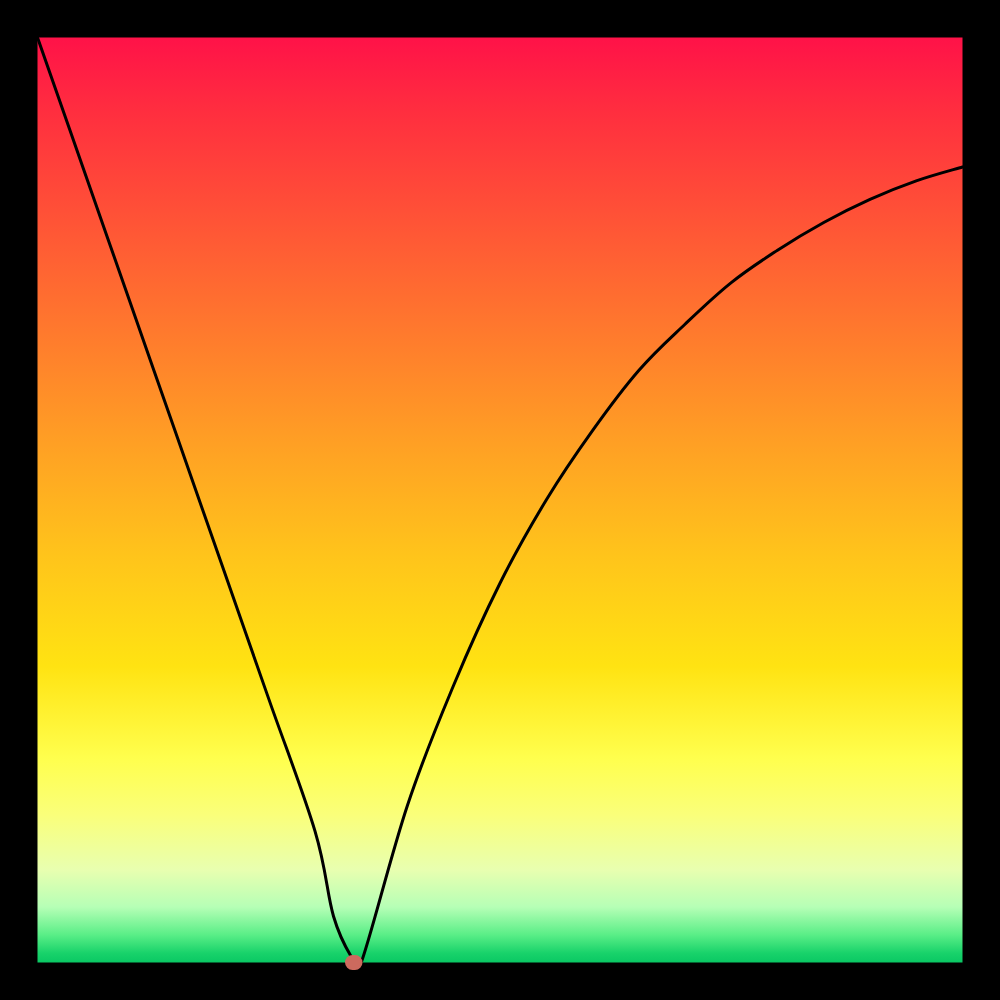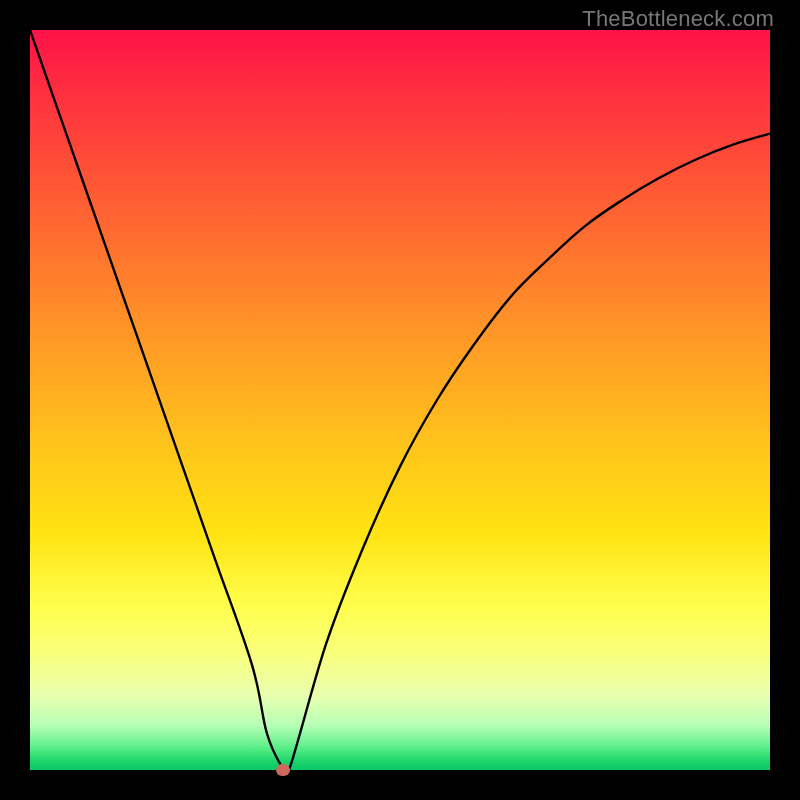--- a/index.html
+++ b/index.html
@@ -65,20 +65,19 @@
     height: 12px;
     border-radius: 6px;
     background: #cc6a5e;
     transform: translate(-50%, -50%);
   }
 </style>
 </head>
 <body>
 
 <div class="frame">
-  <div class="watermark">TheBottleneck.com</div>
   <div class="plot-area">
     <svg class="curve" viewBox="0 0 740 740" preserveAspectRatio="none">
       <path id="curve-path" fill="none" stroke="#000" stroke-width="2.4" stroke-linejoin="round" stroke-linecap="round" d="M 0 0 C 6.66 19.04760000000001 23.68 67.72480000000004 37 105.82000000000005 C 50.32 143.91520000000006 60.68 173.5448 74 211.64 C 87.32 249.73519999999996 97.68 279.36479999999995 111 317.46 C 124.32 355.5552 134.68 385.1848 148 423.28000000000003 C 161.32 461.37520000000006 171.68 491.00480000000005 185 529.1 C 198.32 567.1952 212.676 603.618 222 634.9200000000001 C 231.324 666.2220000000001 231.472 684.7516 236.8 703 C 242.12800000000001 721.2484 247.604 729.64 251.60000000000002 736.3 C 255.59600000000003 742.9599999999999 251.008 761.978 259 740 C 266.992 718.022 282.68 654.1600000000001 296 614.2 C 309.32 574.24 319.68 549.968 333 518 C 346.32 486.032 356.68 463.24 370 436.6 C 383.32 409.96000000000004 393.68000000000006 391.978 407.00000000000006 370 C 420.32000000000005 348.022 430.68 333.1480000000001 444 314.50000000000006 C 457.32 295.85200000000003 467.68 281.71799999999996 481 266.4 C 494.32 251.08199999999997 504.68 242.05400000000003 518 229.40000000000003 C 531.32 216.74600000000004 541.68 206.75600000000003 555 196.10000000000002 C 568.32 185.44400000000002 578.68 178.85799999999995 592 170.19999999999993 C 605.32 161.54199999999992 615.68 155.326 629 148 C 642.32 140.674 652.68 135.494 666 129.5 C 679.32 123.50600000000001 689.68 119.36200000000004 703 114.70000000000005 C 716.32 110.03800000000005 733.34 105.59800000000003 740 103.60000000000002"></path>
     </svg>
     <div id="marker" class="marker" style="left: 253.08px; top: 740px; background: rgb(204, 106, 94);"></div>
   </div>
 </div>
 
 </body></html>

